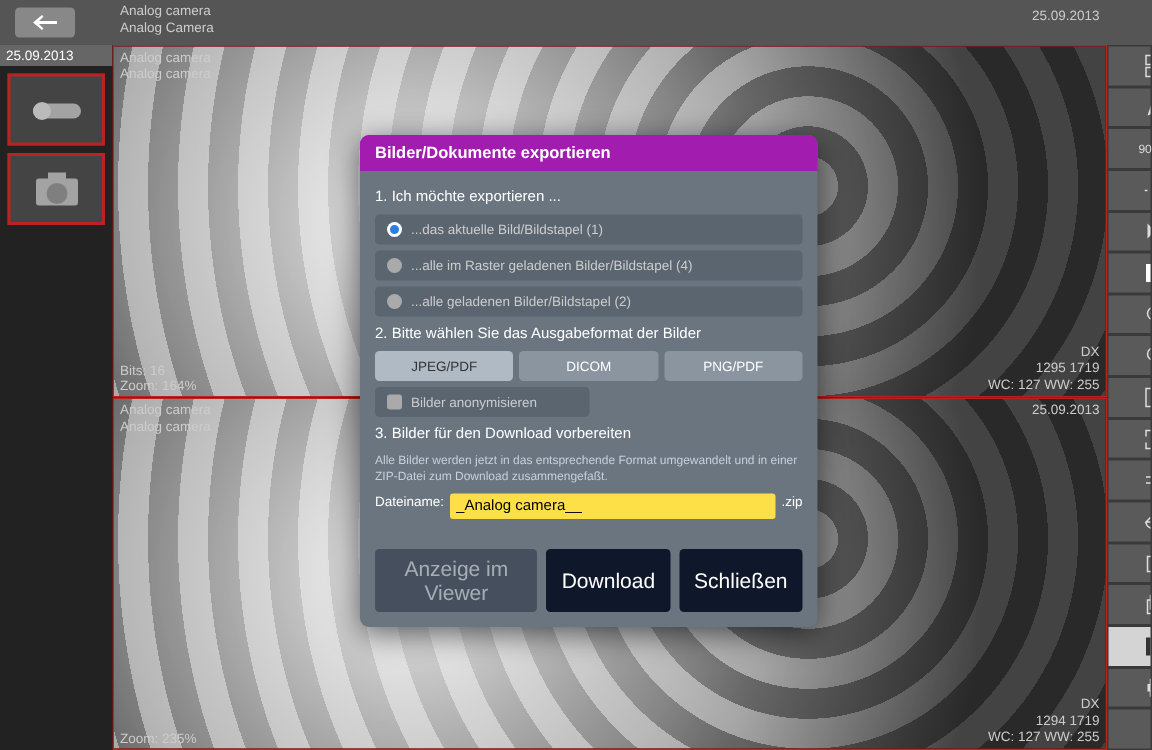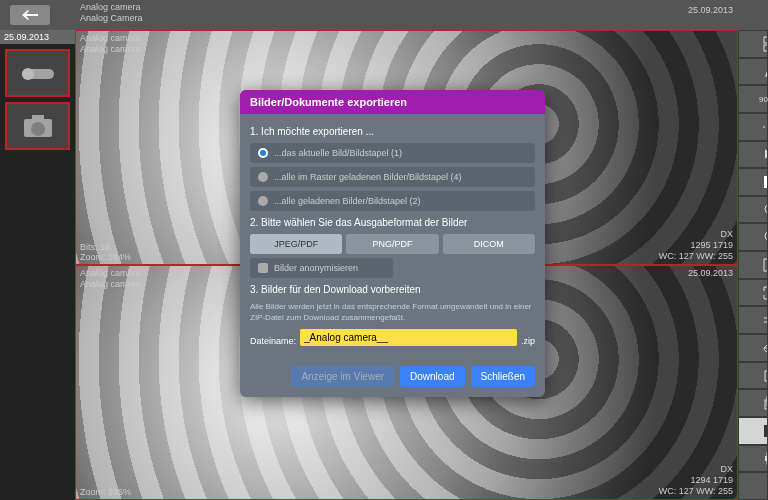--- a/index.html
+++ b/index.html
@@ -39,24 +39,24 @@
 .section-title { color: #fff; font-size: 10px; margin: 6px 0 6px; }
 .radio-row { background: #5a6570; border-radius: 3px; padding: 5px 8px; margin-bottom: 4px; font-size: 9px; color: #ccc; display: flex; align-items: center; gap: 6px; }
 .radio-dot { width: 10px; height: 10px; border-radius: 50%; background: #aaa; flex-shrink: 0; }
 .radio-row.sel .radio-dot { background: #2a7de1; box-shadow: 0 0 0 2px #fff inset; }
 .fmt-row { display: flex; gap: 4px; margin-bottom: 4px; }
 .fmt-btn { flex: 1; background: #8a95a0; color: #fff; border: none; font-size: 9px; padding: 5px 0; border-radius: 3px; cursor: pointer; }
 .fmt-btn.sel { background: #b0bac5; color: #333; }
 .check-row { display: flex; align-items: center; gap: 6px; background: #5a6570; border-radius: 3px; padding: 5px 8px; font-size: 9px; color: #ccc; width: 50%; }
 .checkbox { width: 10px; height: 10px; background: #aaa; border-radius: 2px; }
 .hint { font-size: 8px; color: #c5d0dd; margin: 4px 0 6px; line-height: 11px; }
-.file-row { display: flex; align-items: flex-end; gap: 4px; font-size: 9px; color: #fff; }
+.file-row { display: flex; align-items: flex-start; gap: 4px; font-size: 9px; color: #fff; }
 .file-input { flex: 1; background: #fde047; border: none; font-size: 10px; padding: 3px 4px; border-radius: 2px; }
 .modal-footer { display: flex; justify-content: flex-end; gap: 6px; padding: 10px; }
-.mbtn { background: #3b82f6; color: #fff; border: none; font-size: 10px; padding: 5px 10px; border-radius: 3px; cursor: pointer; }
+.mbtn { background: #0f172a; color: #fff; border: none; font-size: 14px; padding: 5px 10px; border-radius: 3px; cursor: pointer; }
 .mbtn.disabled { opacity: 0.4; cursor: default; }
 </style>
 </head>
 <body>
 
 <div class="topbar">
   <button class="back-btn">
     <svg width="16" height="10" viewBox="0 0 16 10">
         <path d="M16 4H4l3-3-1-1L0 5l6 5 1-1-3-3h12z" fill="#fff"></path>
       </svg>
@@ -237,22 +237,22 @@
         <span>...alle im Raster geladenen Bilder/Bildstapel (4)</span>
       </div>
     <div class="radio-row">
         <span class="radio-dot"></span>
         <span>...alle geladenen Bilder/Bildstapel (2)</span>
       </div>
 
     <div class="section-title">2. Bitte wählen Sie das Ausgabeformat der Bilder</div>
     <div class="fmt-row">
       <button class="fmt-btn sel">JPEG/PDF</button>
+      <button class="fmt-btn">DICOM</button>
       <button class="fmt-btn">PNG/PDF</button>
-      <button class="fmt-btn">DICOM</button>
     </div>
     <div class="check-row">
         <span class="checkbox"></span>
         <span>Bilder anonymisieren</span>
       </div>
 
     <div class="section-title">3. Bilder für den Download vorbereiten</div>
     <div class="hint">Alle Bilder werden jetzt in das entsprechende Format umgewandelt und in einer ZIP-Datei zum Download zusammengefaßt.</div>
     <div class="file-row">
       <span>Dateiname:</span>

